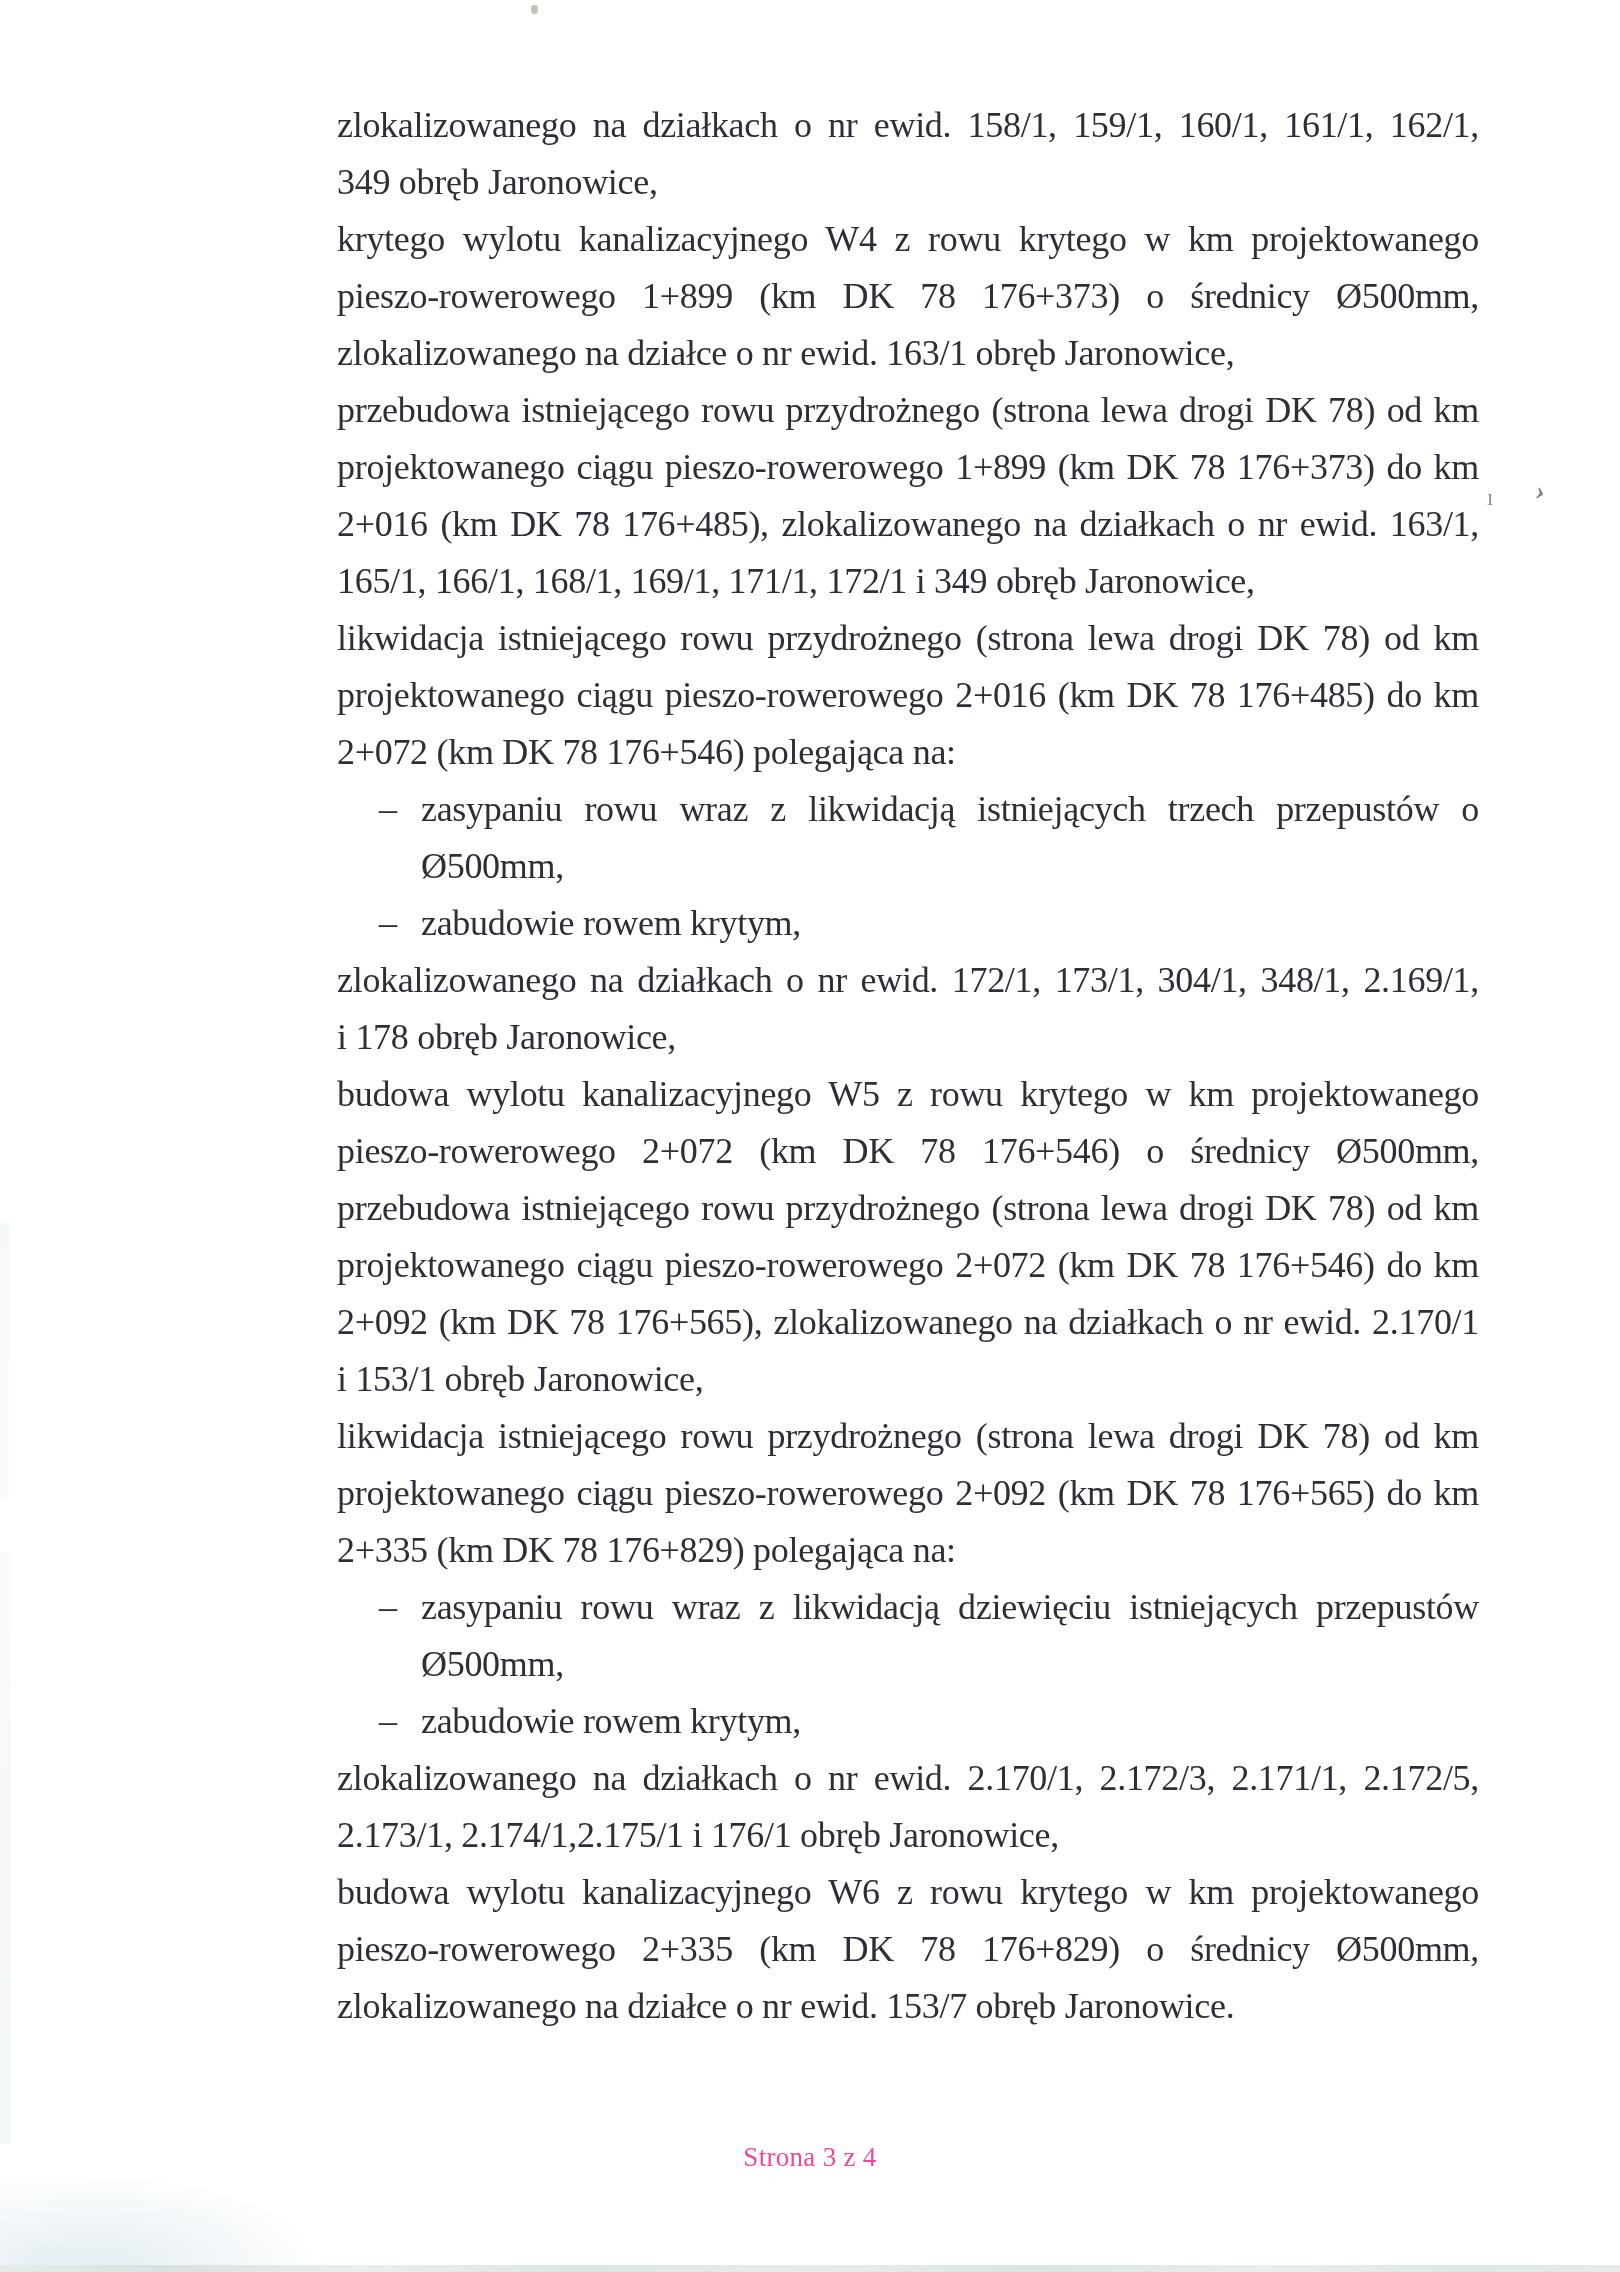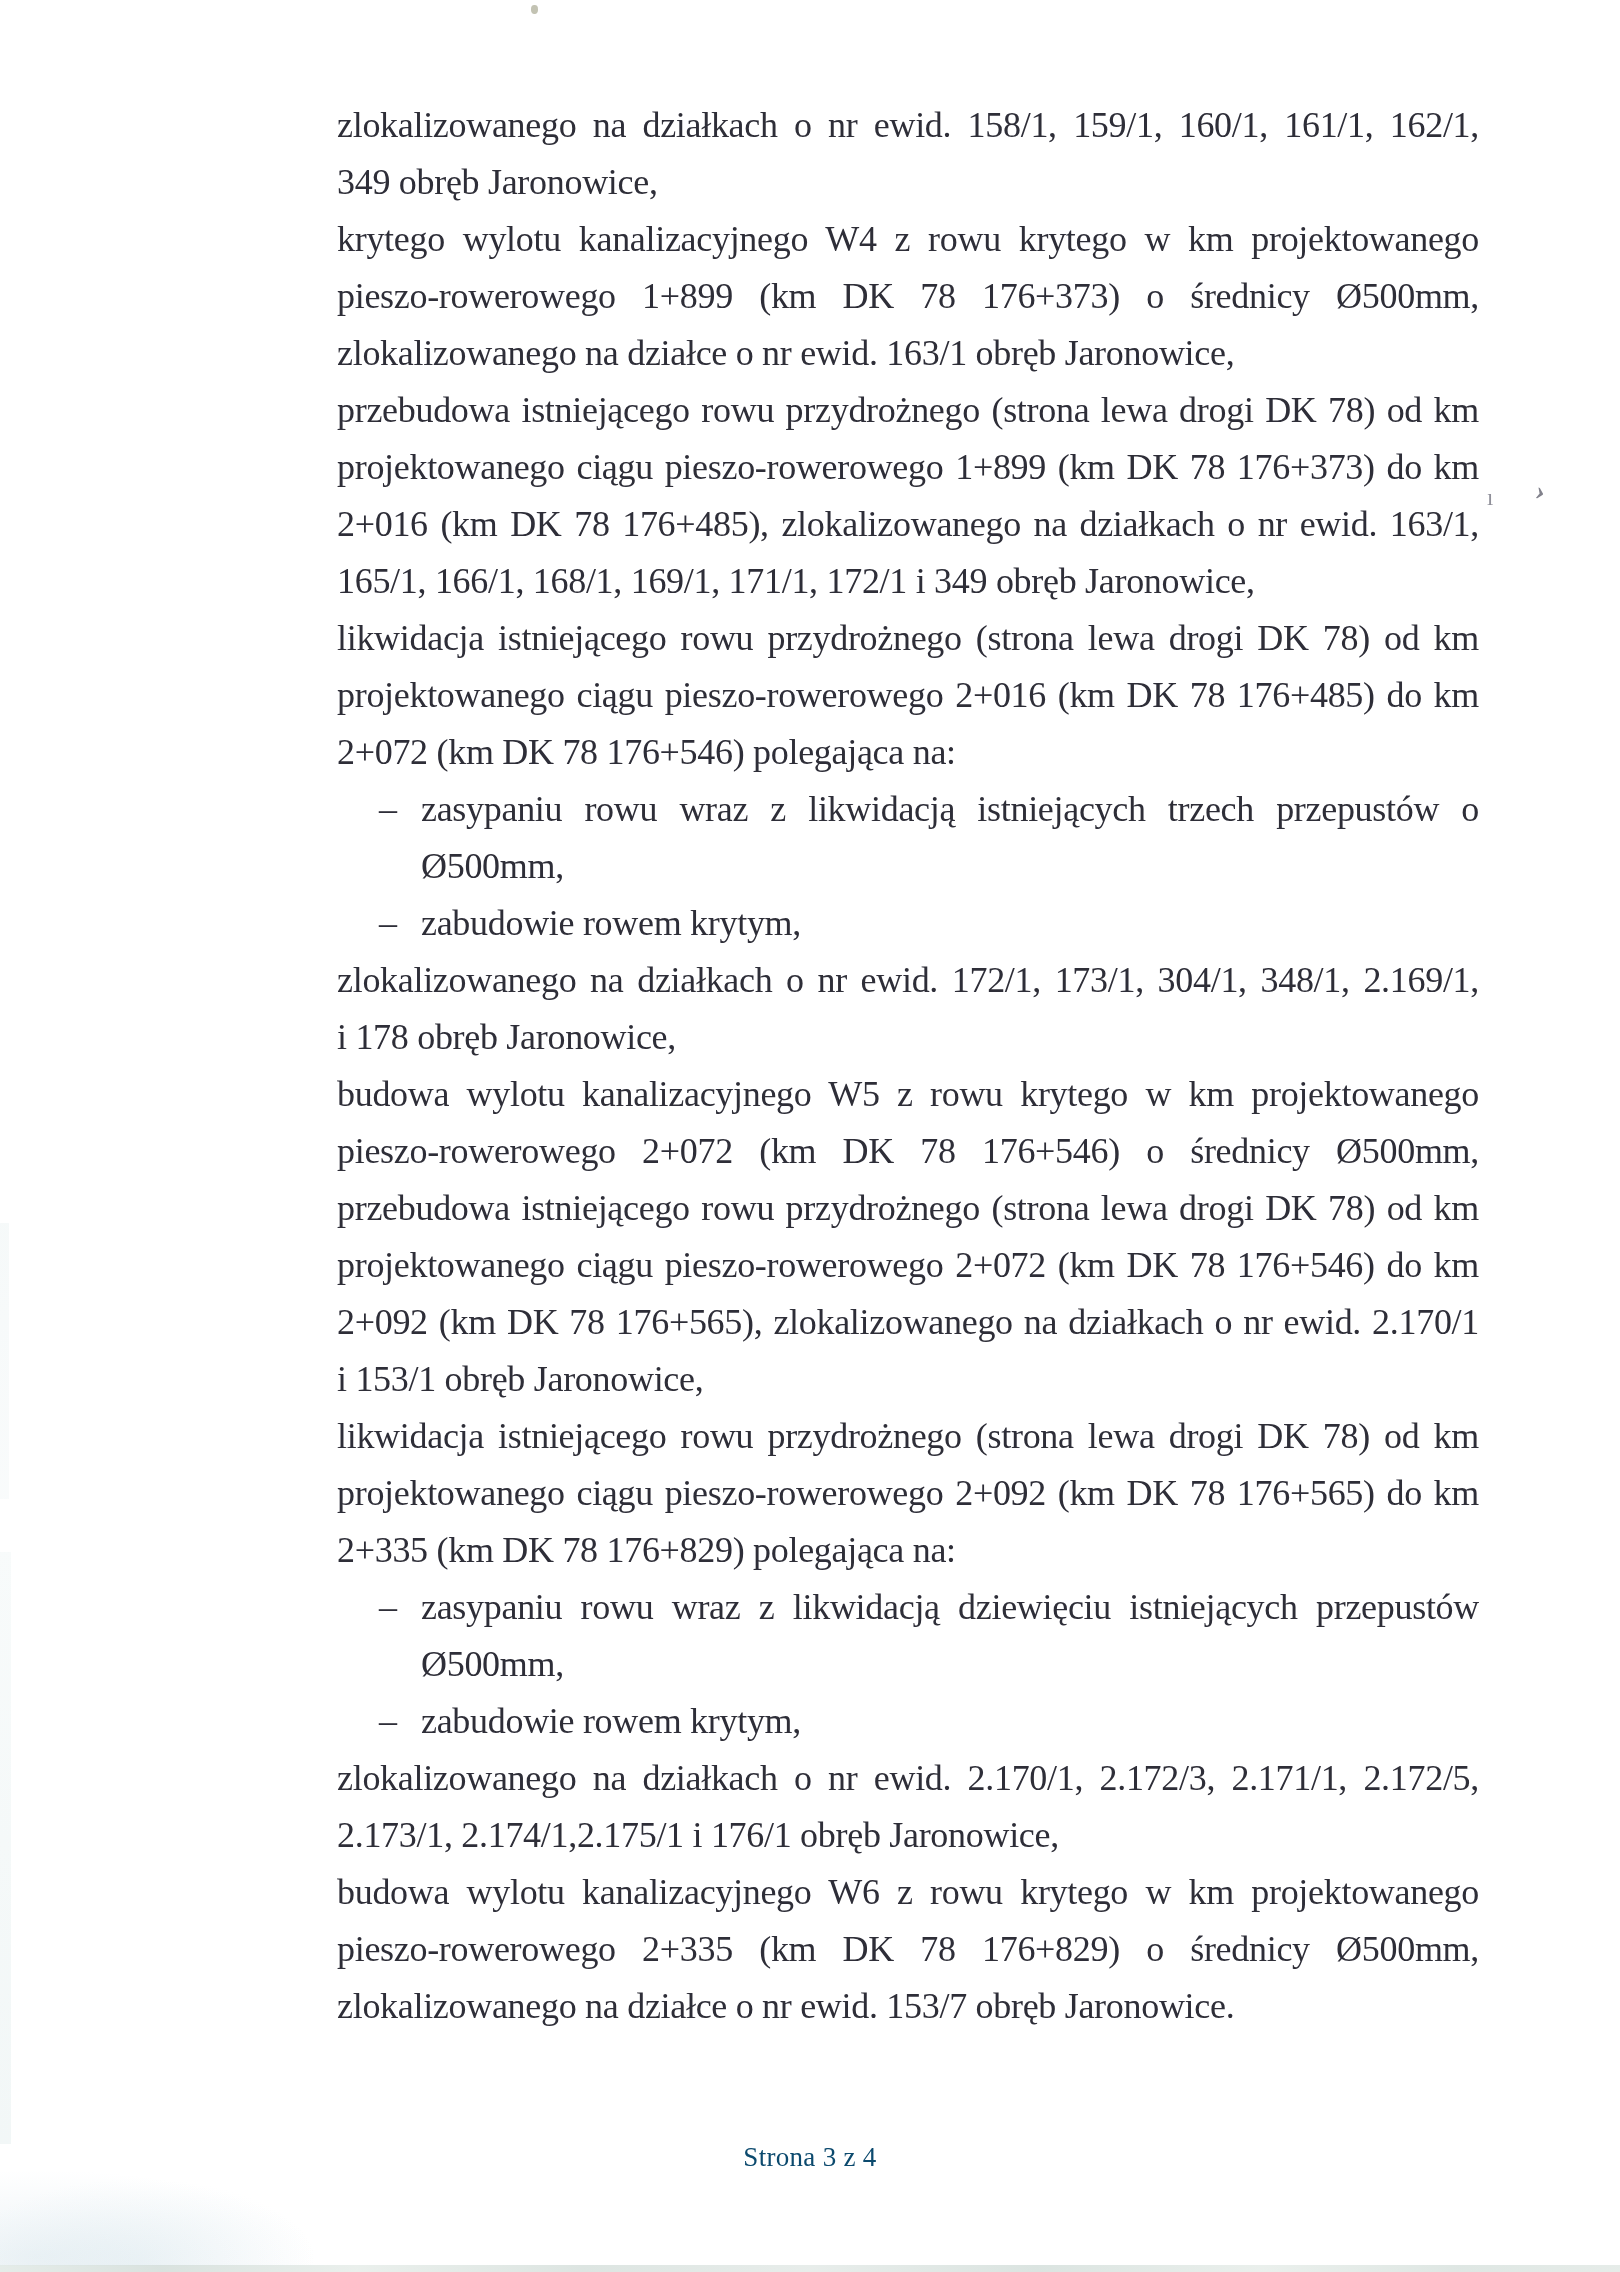--- a/index.html
+++ b/index.html
@@ -23,21 +23,21 @@
     letter-spacing:-0.3px;
     overflow:hidden;
     white-space:nowrap;
   }
   .line.j{white-space:normal;text-align:justify;}
   .line.j::after{content:"";display:inline-block;width:100%;height:0;}
   .line.dash,.line.dashcont{padding-left:84px;}
   .dash-marker{position:absolute;left:42px;top:0;}
   .footer{
     position:absolute;top:2142px;left:0;width:100%;
-    text-align:center;font-size:27px;color:#0c4a6e;
+    text-align:center;font-size:27px;color:#ec4899;
     letter-spacing:0.3px;
   }
   
   .dot-artifact{
     position:absolute;left:531px;top:5.3px;width:7.2px;height:9.2px;
     background:#b8b8a6;border-radius:45%;opacity:.85;
   }
   .margin-mark-1{
     position:absolute;left:1487px;top:487px;
     font-size:22.4px;color:#8f8f99;line-height:1;

